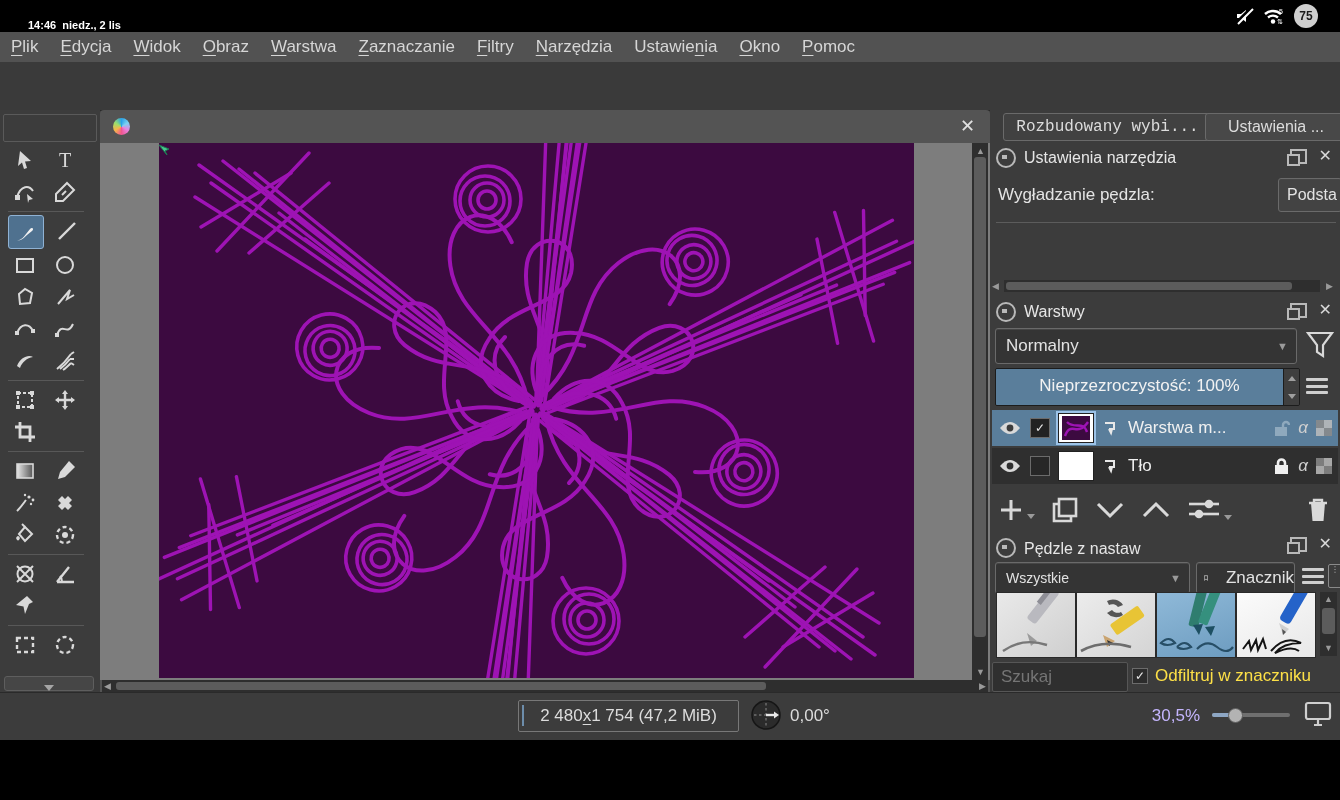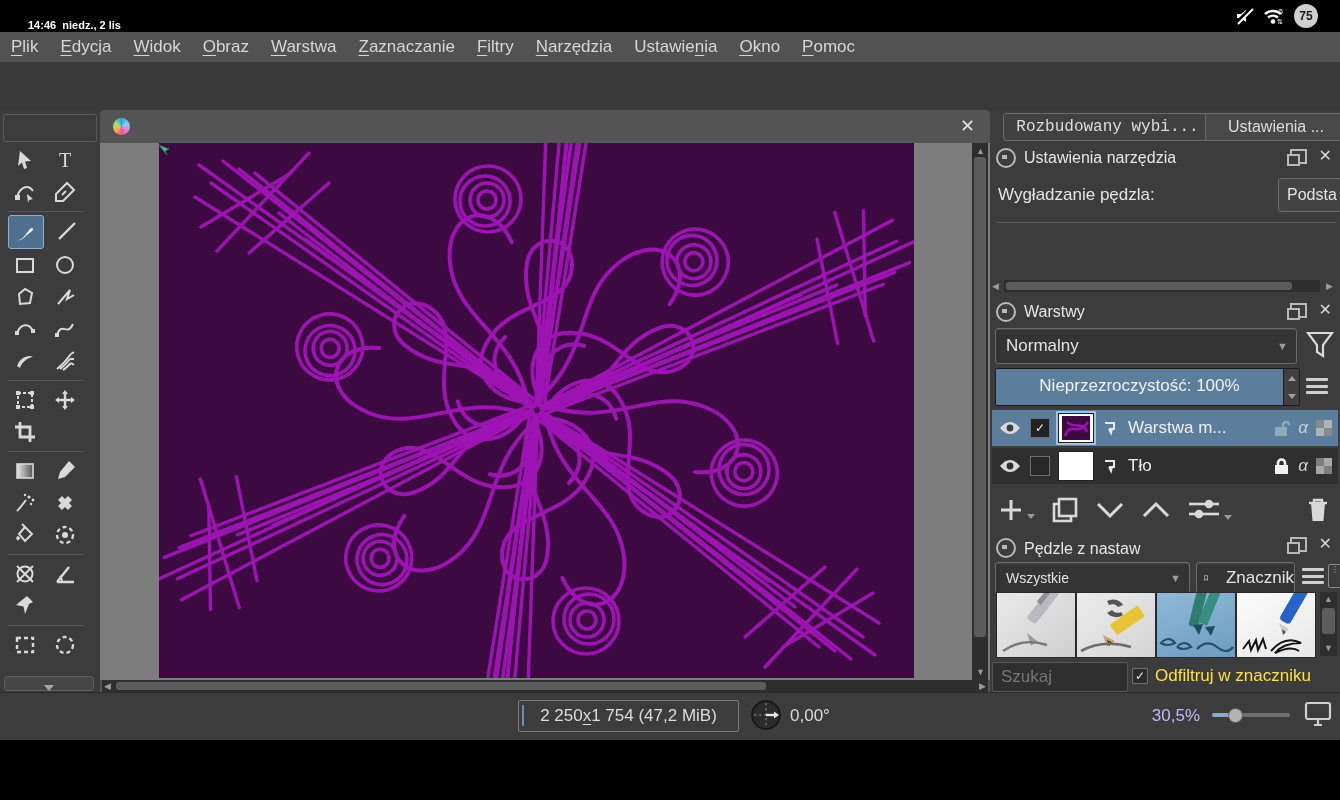--- a/index.html
+++ b/index.html
@@ -805,21 +805,21 @@
     <input class="abs search" style="left: 2px; top: 552px;" placeholder="Szukaj">
     <div class="abs" style="left:142px;top:556px;display:flex;align-items:center;gap:7px;">
       <span class="checkbox" style="width:14px;height:14px;">✓</span>
       <span style="font-size:17px;color:#fde047;white-space:nowrap;">Odfiltruj w znaczniku</span>
     </div>
   </div>
 
   <div class="abs kstatus">
     <div class="abs dims">
       <span class="caret"></span>
-      <span>2 250 </span>
+      <span>2 480 </span>
         <u>x</u>
         <span> 1 754 (47,2 MiB)</span>
     </div>
     <span class="abs" style="left:750px;top:6px;">
       <svg width="32" height="32" viewBox="0 0 32 32">
           <circle cx="16" cy="16" r="14" fill="#2b2b2b" stroke="#161616" stroke-width="1.5"></circle>
           <path d="M16,4 v24 M4,16 h24" stroke="#6f6f6f" stroke-width="1.4" stroke-dasharray="2.5,2.5"></path>
           <path d="M16,16 h8" stroke="#e8e8e8" stroke-width="2.4"></path>
           <path d="M24,12.5 l5,3.5 l-5,3.5 z" fill="#e8e8e8"></path>
         </svg>

